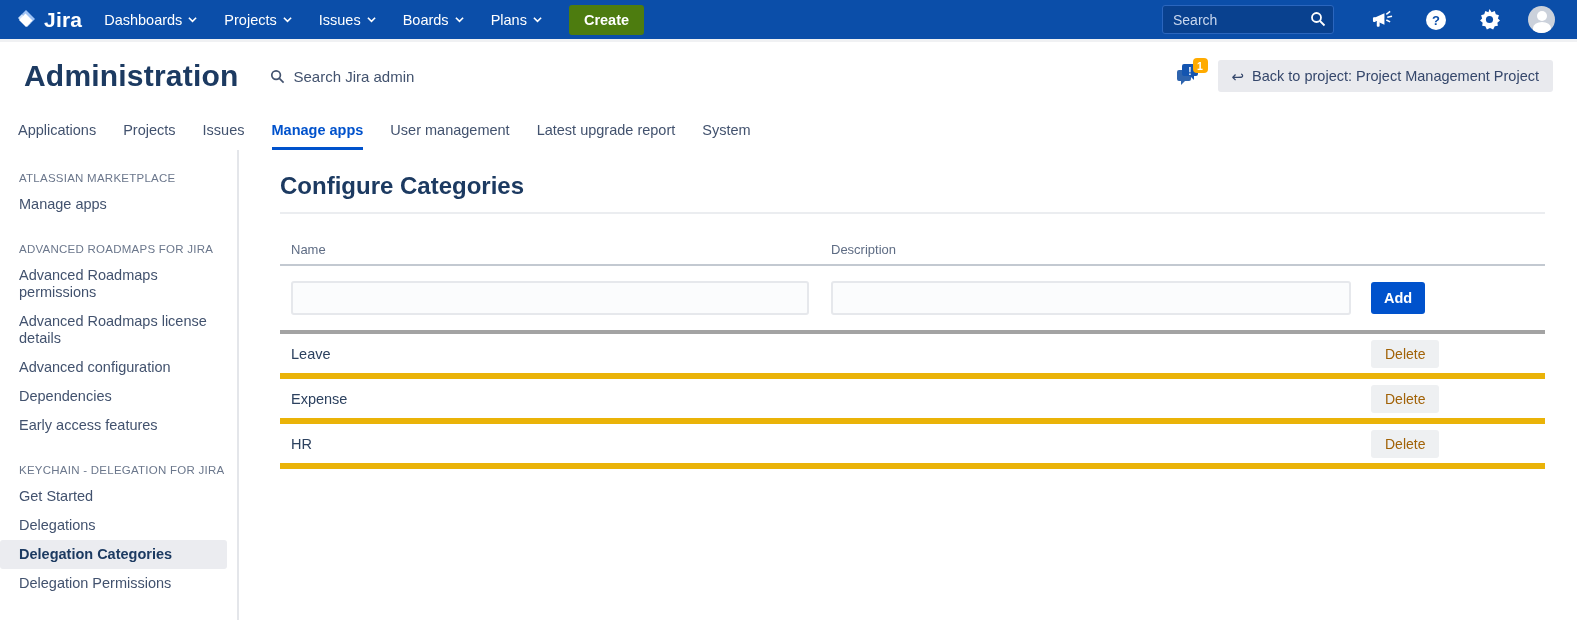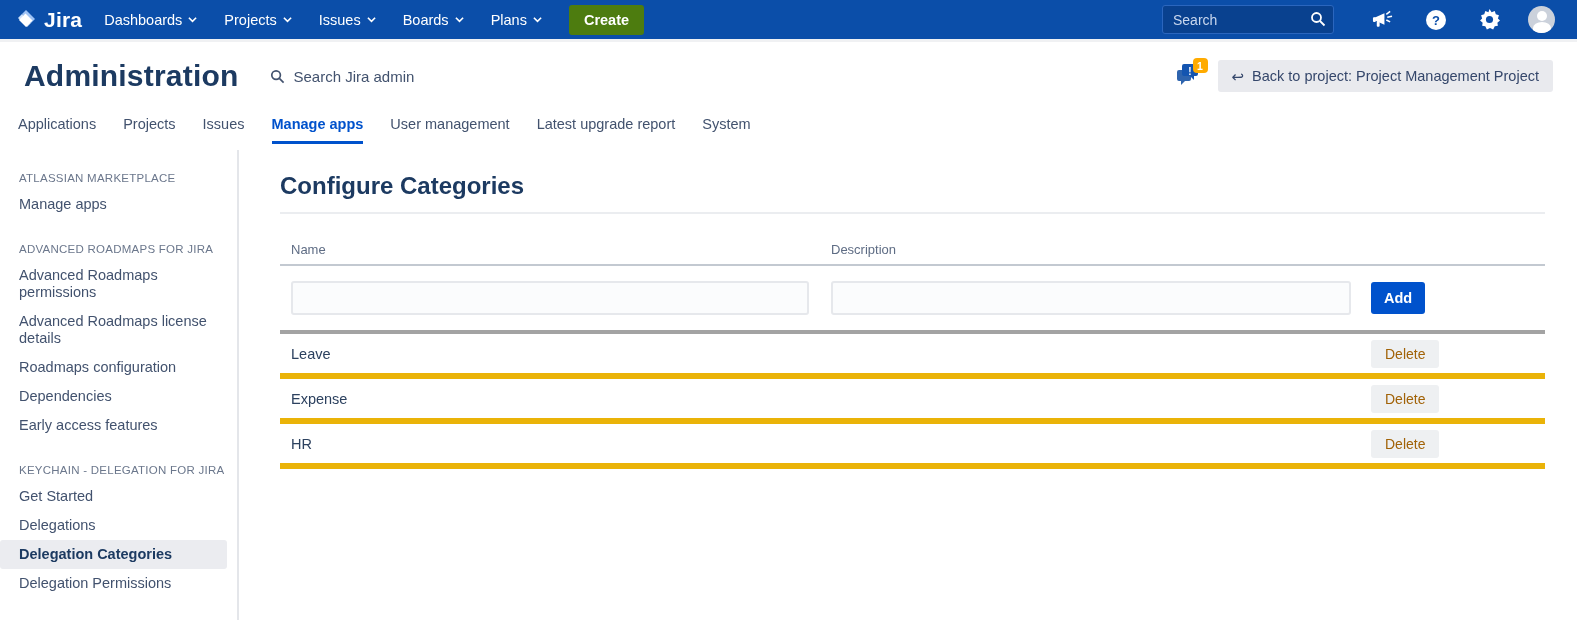--- a/index.html
+++ b/index.html
@@ -38,21 +38,21 @@
   .notif { position:relative; width:30px; height:28px; cursor:pointer; }
   .badge { position:absolute; top:-4px; right:-2px; min-width:15px; height:15px; background:#FFAB00;
     border-radius:4px; color:#fff; font-size:10.5px; font-weight:bold; display:flex;
     align-items:center; justify-content:center; padding:0 3px; }
   .back-btn { background:#E9EAEE; border:none; border-radius:3px; padding:8px 14px;
     font-size:14.5px; color:#35476B; cursor:pointer; display:flex; align-items:center; gap:8px;
     font-family:"Liberation Sans", sans-serif; }
   .back-arrow { font-size:15px; line-height:1; color:#35476B; }
 
   
-  .tabbar { display:flex; gap:27px; padding:0 0 0 18px; height:40px; align-items:flex-start; }
+  .tabbar { display:flex; gap:27px; padding:0 0 0 18px; height:40px; align-items:flex-end; }
   .tab { font-size:14.5px; color:#42526E; padding:6px 0 9px; cursor:pointer; white-space:nowrap;
     border-bottom:3px solid transparent; }
   .tab.active { color:#0052CC; font-weight:bold; border-bottom-color:#0052CC; }
 
   
   .content { display:flex; height:470px;gap:16px; }
   .sidebar { width:239px; border-right:2px solid #E4E6EA; padding-top:22px; position:relative; flex-shrink:0; }
   .side-section { margin-top:24px; }
   .side-section:first-child { margin-top:0; }
   .side-title { font-size:11.5px; color:#6B778C; margin:0 0 6px 19px; letter-spacing:.25px; }
@@ -197,21 +197,21 @@
 <div class="content">
   <div class="sidebar">
     <div class="side-section">
       <div class="side-title">ATLASSIAN MARKETPLACE</div>
       <div class="side-item">Manage apps</div>
     </div>
     <div class="side-section">
       <div class="side-title">ADVANCED ROADMAPS FOR JIRA</div>
       <div class="side-item">Advanced Roadmaps permissions</div>
       <div class="side-item">Advanced Roadmaps license details</div>
-      <div class="side-item">Roadmaps configuration</div>
+      <div class="side-item">Advanced configuration</div>
       <div class="side-item">Dependencies</div>
       <div class="side-item">Early access features</div>
     </div>
     <div class="side-section">
       <div class="side-title">KEYCHAIN - DELEGATION FOR JIRA</div>
       <div class="side-item">Get Started</div>
       <div class="side-item">Delegations</div>
       <div class="side-item selected">Delegation Categories</div>
       <div class="side-item">Delegation Permissions</div>
     </div>

